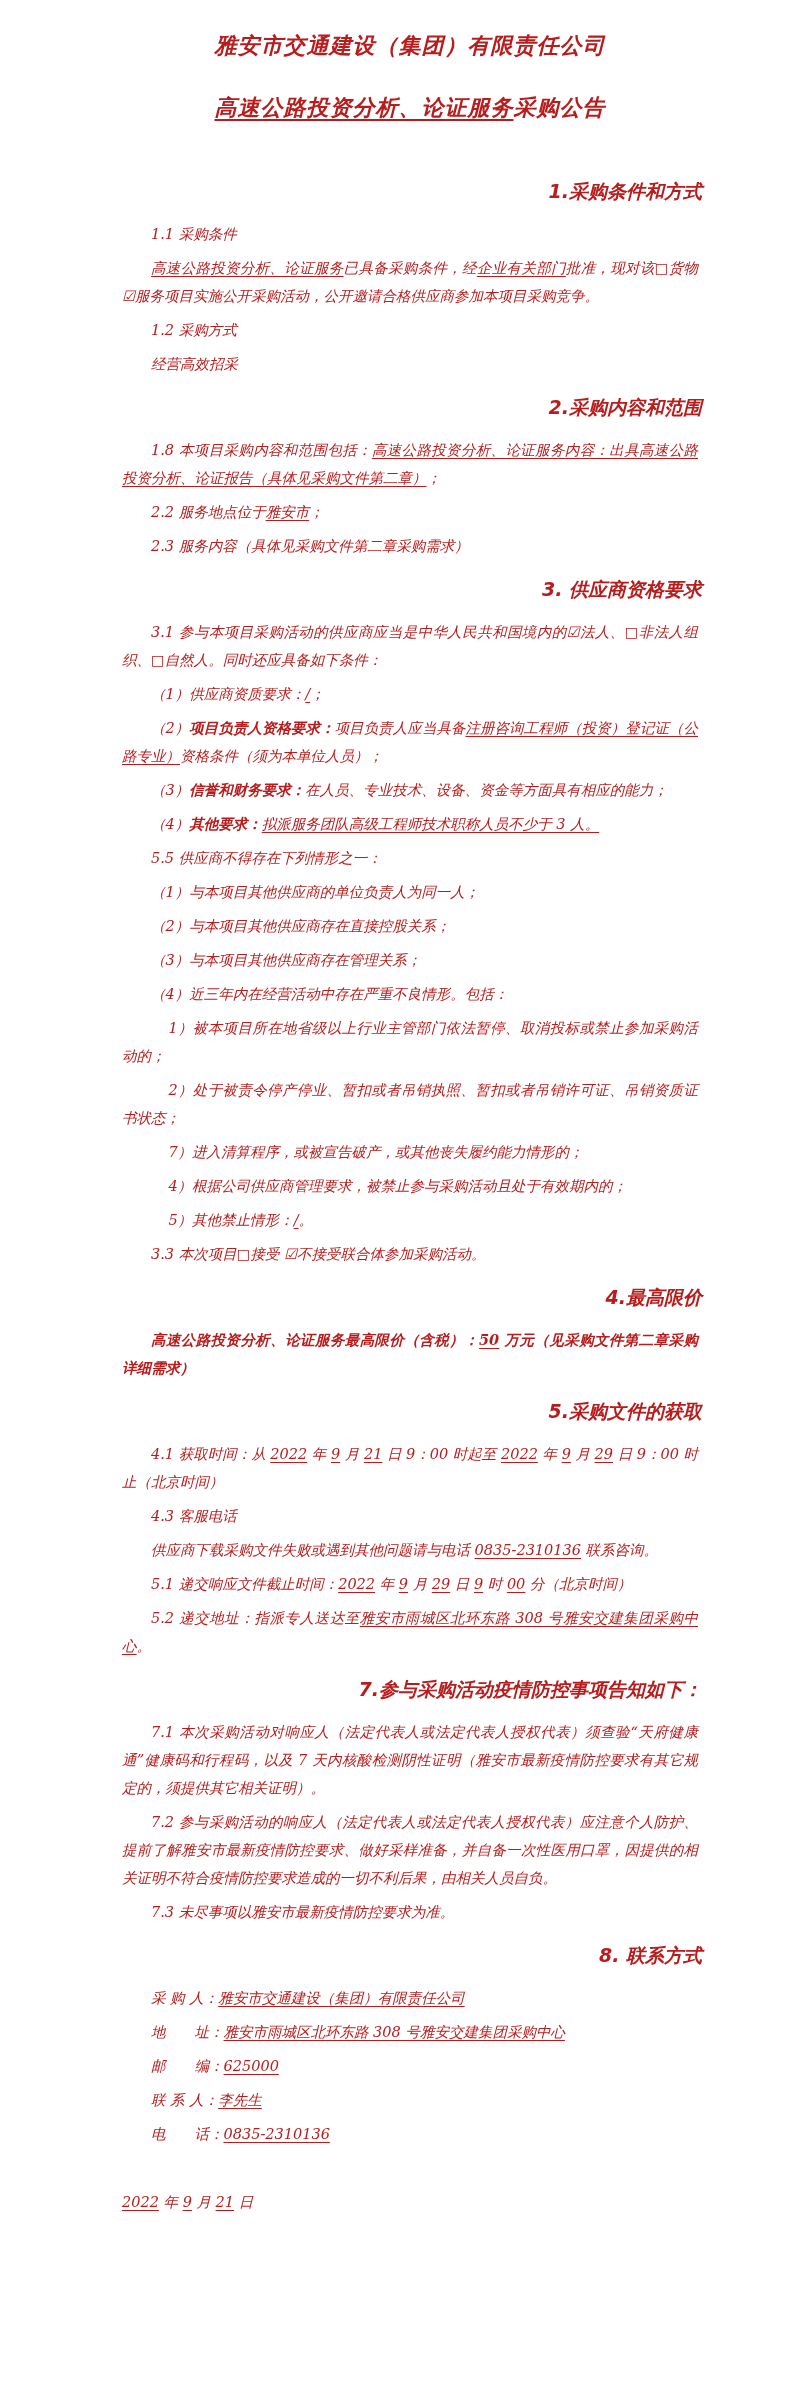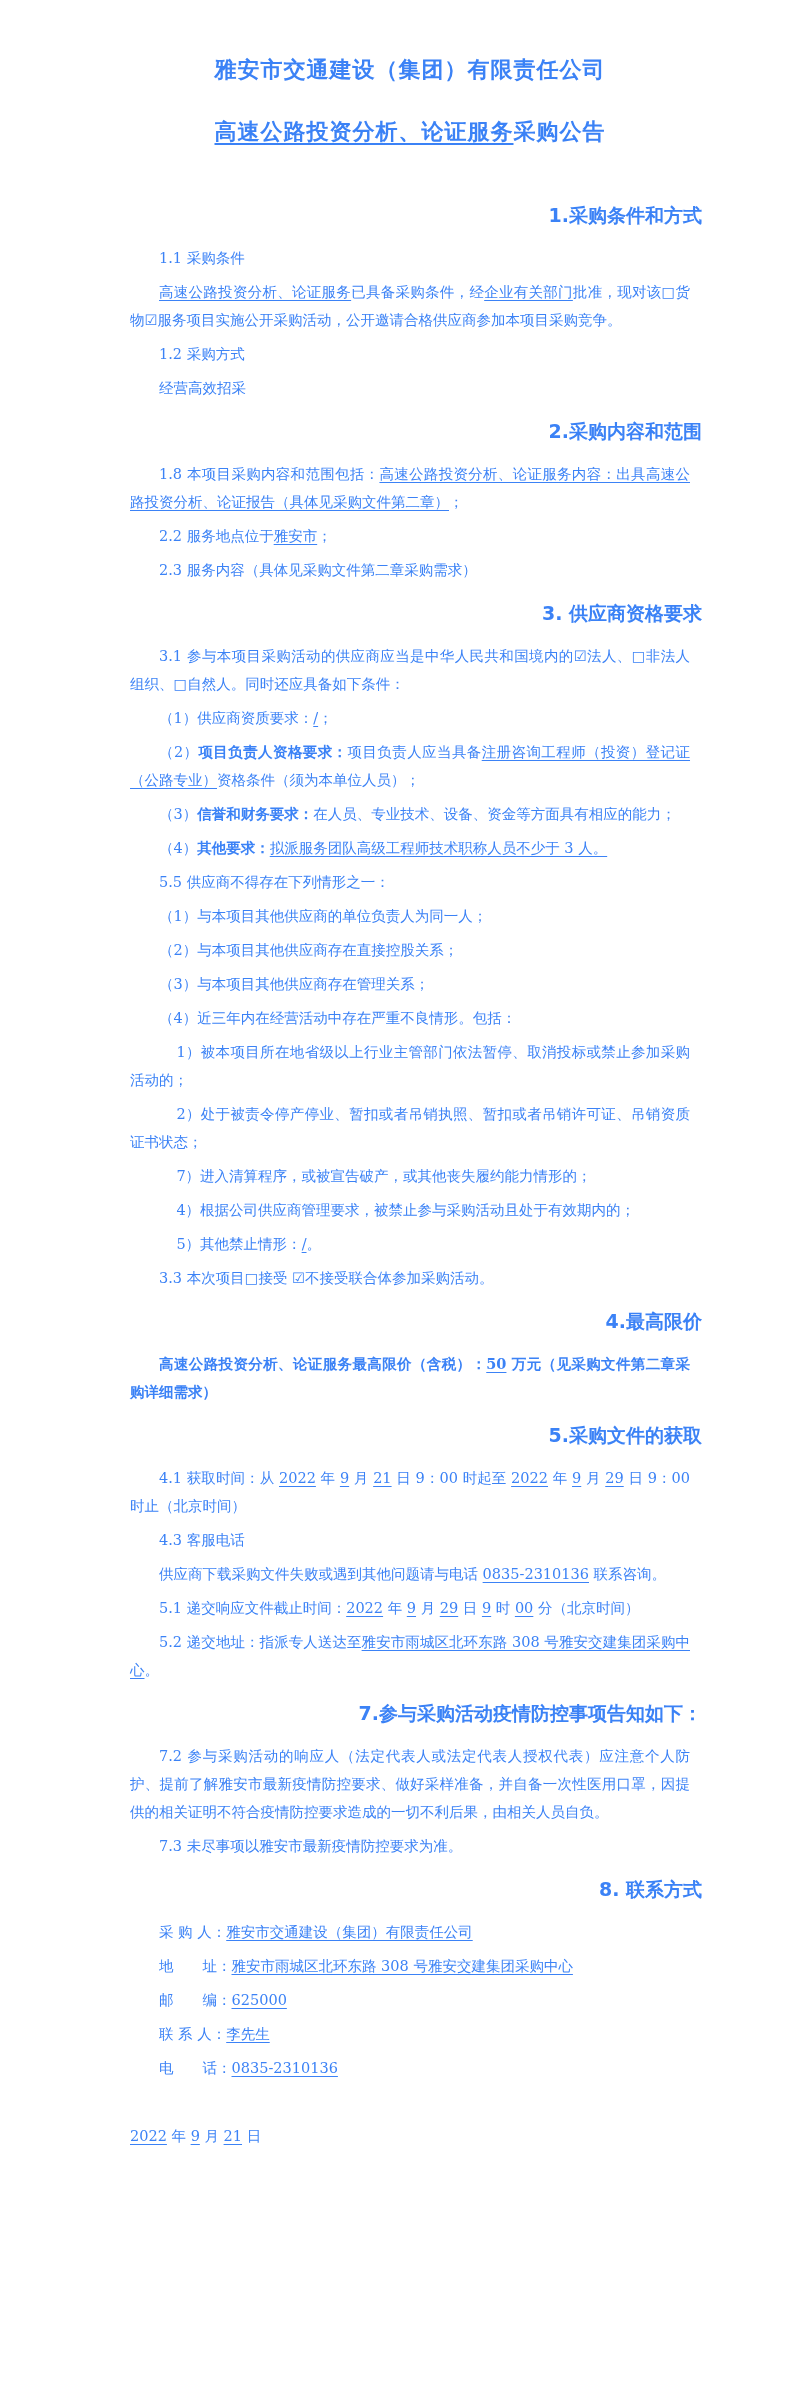--- a/index.html
+++ b/index.html
@@ -3,25 +3,26 @@
 <meta charset="utf-8">
 <style>
   html, body { margin: 0; padding: 0; background: #ffffff; }
   .page {
     position: relative;
     width: 800px;
     height: 2402px;
     box-sizing: border-box;
     margin: 0 auto;
     background: #ffffff;
-    color: #3b82f6;
-    padding: 52px 98px 40px 118px;
+    color: #b91c1c;
+    padding: 28px 98px 40px 118px;
     overflow: hidden;
     font-family: "DejaVu Serif", "Liberation Serif", serif;
     font-size: 14.5px;
+    font-style: italic;
   }
   .doc { width: 100%; }
   .doc-title {
     font-family: "DejaVu Sans", "Liberation Sans", sans-serif;
     font-weight: bold;
     font-size: 22px;
     line-height: 36px;
     text-align: center;
     letter-spacing: 1px;
     margin: 0 0 26px 0;
@@ -31,21 +32,21 @@
   .heading {
     font-family: "DejaVu Sans", "Liberation Sans", sans-serif;
     font-weight: bold;
     font-size: 19px;
     line-height: 30px;
     margin: 14px 0 14px 0;
     text-align: right;
   }
   .para {
     line-height: 28px;
-    margin: 6px 12px;
+    margin: 6px 4px;
     text-align: justify;
     text-indent: 2em;
   }
   .para.subitem { text-indent: 3.2em; }
   .para.date-line {
     text-align: left;
     text-indent: 0;
     padding-right: 135px;
     margin-top: 40px;
   }
@@ -87,20 +88,21 @@
       <div class="para"><span>3.3 本次项目</span><span>□</span><span>接受 </span><span>☑</span><span>不接受联合体参加采购活动。</span></div>
       <div class="heading"><span>4.最高限价</span></div>
       <div class="para"><span class="b">高速公路投资分析、论证服务最高限价（含税）：</span><span class="u b">50</span><span class="b"> 万元（见采购文件第二章采购详细需求）</span></div>
       <div class="heading"><span>5.采购文件的获取</span></div>
       <div class="para"><span>4.1 获取时间：从 </span><span class="u">2022</span><span> 年 </span><span class="u">9</span><span> 月 </span><span class="u">21</span><span> 日 9：00 时起至 </span><span class="u">2022</span><span> 年 </span><span class="u">9</span><span> 月 </span><span class="u">29</span><span> 日 9：00 时止（北京时间）</span></div>
       <div class="para"><span>4.3 客服电话</span></div>
       <div class="para"><span>供应商下载采购文件失败或遇到其他问题请与电话 </span><span class="u">0835-2310136</span><span> 联系咨询。</span></div>
       <div class="para"><span>5.1 递交响应文件截止时间：</span><span class="u">2022</span><span> 年 </span><span class="u">9</span><span> 月 </span><span class="u">29</span><span> 日 </span><span class="u">9</span><span> 时 </span><span class="u">00</span><span> 分（北京时间）</span></div>
       <div class="para"><span>5.2 递交地址：指派专人送达至</span><span class="u">雅安市雨城区北环东路 308 号雅安交建集团采购中心</span><span>。</span></div>
       <div class="heading"><span>7.参与采购活动疫情防控事项告知如下：</span></div>
+      <div class="para"><span>7.1 本次采购活动对响应人（法定代表人或法定代表人授权代表）须查验“天府健康通”健康码和行程码，以及 7 天内核酸检测阴性证明（雅安市最新疫情防控要求有其它规定的，须提供其它相关证明）。</span></div>
       <div class="para"><span>7.2 参与采购活动的响应人（法定代表人或法定代表人授权代表）应注意个人防护、提前了解雅安市最新疫情防控要求、做好采样准备，并自备一次性医用口罩，因提供的相关证明不符合疫情防控要求造成的一切不利后果，由相关人员自负。</span></div>
       <div class="para"><span>7.3 未尽事项以雅安市最新疫情防控要求为准。</span></div>
       <div class="heading"><span>8. 联系方式</span></div>
       <div class="para"><span>采 购 人：</span><span class="u">雅安市交通建设（集团）有限责任公司 </span></div>
       <div class="para"><span>地　　址：</span><span class="u">雅安市雨城区北环东路 308 号雅安交建集团采购中心</span></div>
       <div class="para"><span>邮　　编：</span><span class="u">625000</span></div>
       <div class="para"><span>联 系 人：</span><span class="u">李先生 </span></div>
       <div class="para"><span>电　　话：</span><span class="u">0835-2310136</span></div>
       <div class="para date-line"><span class="u">2022</span><span> 年 </span><span class="u">9</span><span> 月 </span><span class="u">21</span><span> 日</span></div>
     </div>

